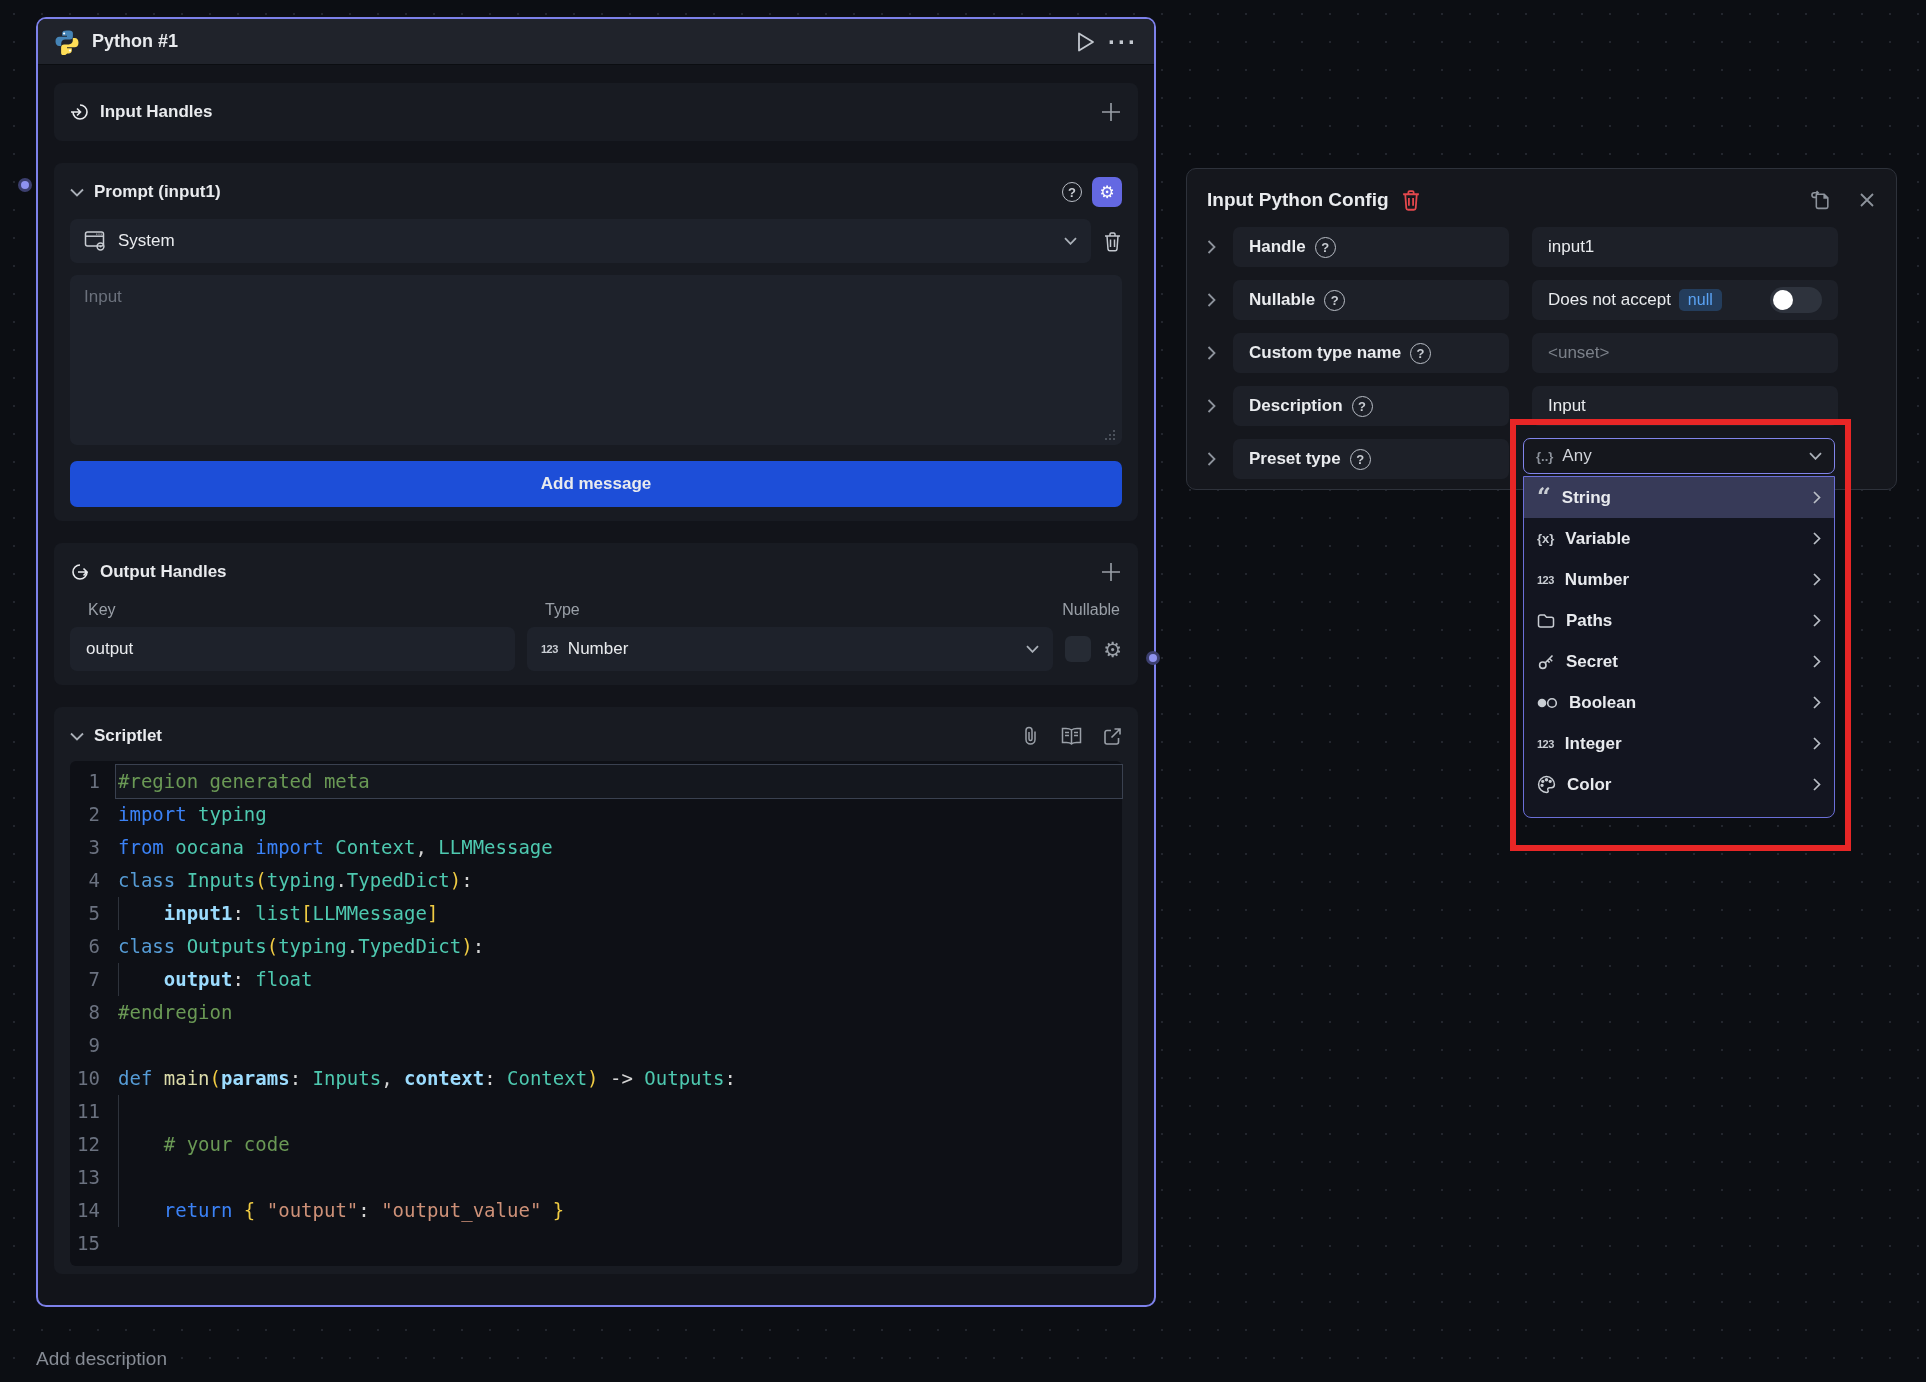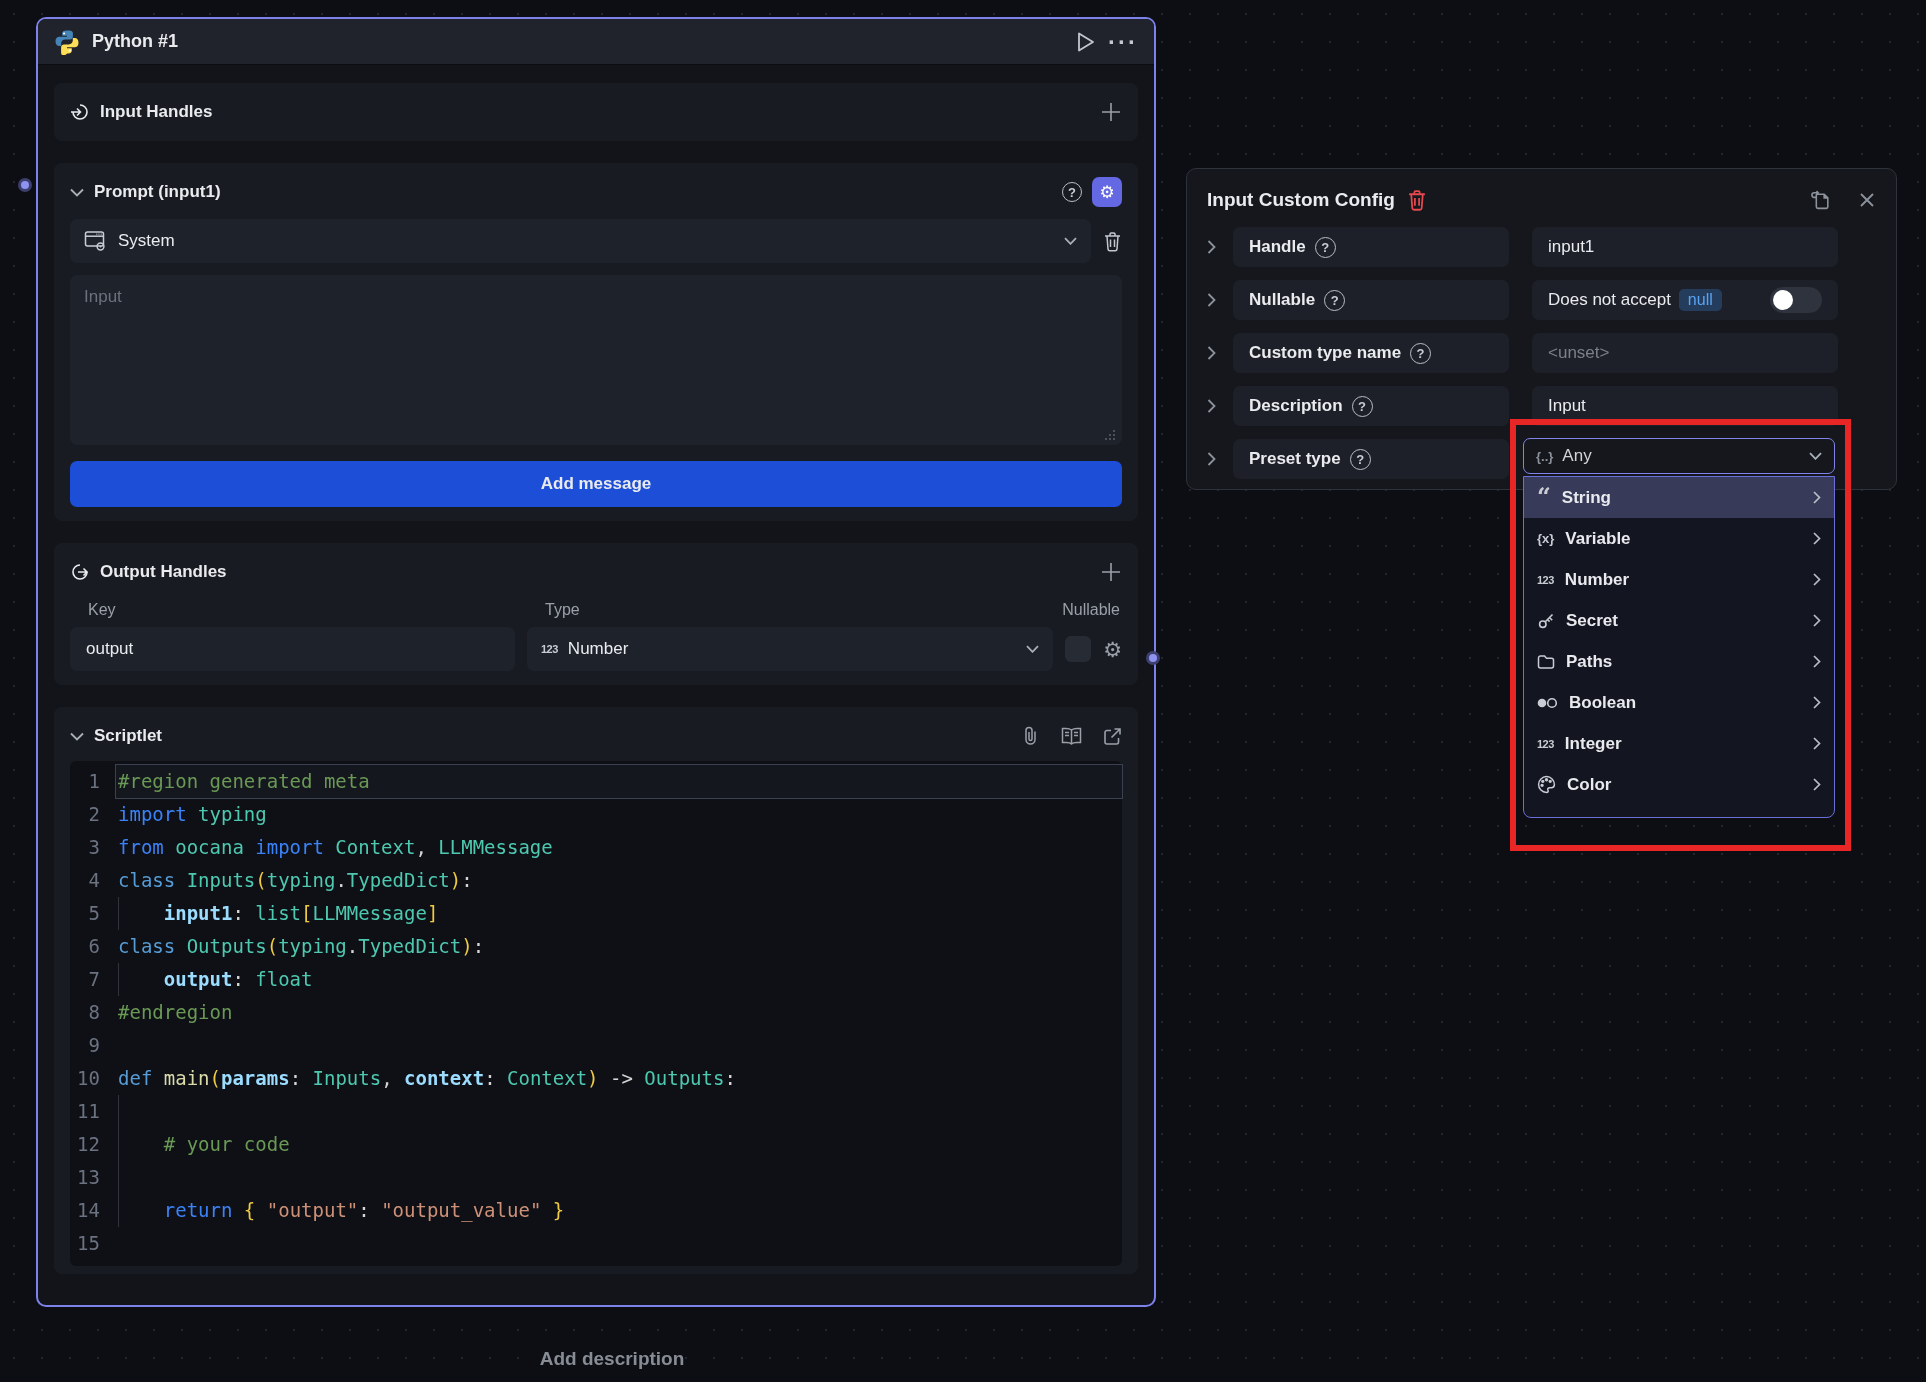--- a/index.html
+++ b/index.html
@@ -73,22 +73,22 @@
     font-family:"DejaVu Sans Mono","Liberation Mono",monospace;font-size:19px;}
   .code-line{display:flex;height:33px;line-height:33px;white-space:pre;}
   .code-line .ln{width:46px;text-align:right;padding-right:16px;color:#6b7280;flex:none;}
   .code-line .lc{position:relative;flex:1;padding-left:2px;}
   .code-line.current .lc{background:#14171e;outline:1px solid #3a4150;}
   .code-line .guide{position:absolute;left:2px;top:0;bottom:0;width:1px;background:#2e333c;}
   .tok-c{color:#6A9955;} .tok-k{color:#3b82f6;} .tok-d{color:#569CD6;}
   .tok-t{color:#4EC9B0;} .tok-f{color:#DCDCAA;} .tok-p{color:#9CDCFE;font-weight:bold;}
   .tok-s{color:#CE9178;} .tok-b{color:#EFCB43;} .tok-w{color:#D4D4D4;}
 
-  .add-desc{position:absolute;left:52px;top:1348px;width:1120px;text-align:center;
-    font-size:19px;font-weight:700;color:#878c95;}
+  .add-desc{position:absolute;left:36px;top:1348px;width:1120px;
+    font-size:19px;font-weight:400;color:#878c95;}
 
   
   .port{position:absolute;width:14px;height:14px;border-radius:50%;background:#8f93f0;
     border:3px solid #3c3f6e;z-index:3;}
   .port-left{left:18px;top:178px;}
   .port-right{left:1146px;top:651px;}
 
   
   .panel{position:absolute;left:1186px;top:168px;width:711px;height:322px;background:var(--panel);
     border:1px solid #2e323b;border-radius:10px;padding:14px 20px;}
@@ -306,21 +306,21 @@
     </div>
   </div>
 </div>
 
 <div class="port port-left"></div>
 <div class="port port-right"></div>
 <div class="add-desc">Add description</div>
 
 <div class="panel">
   <div class="panel-head">
-    <span class="panel-title">Input Custom Config</span>
+    <span class="panel-title">Input Python Config</span>
     <span class="icon">
       <svg width="20" height="22" viewBox="0 0 19 21" fill="none" stroke="#e5484d" stroke-width="1.7">
           <path d="M2 5 h15 M7 5 V3.2 a1.2 1.2 0 0 1 1.2-1.2 h2.6 A1.2 1.2 0 0 1 12 3.2 V5 M4 5 l1 13.2 a1.8 1.8 0 0 0 1.8 1.6 h5.4 a1.8 1.8 0 0 0 1.8-1.6 L15 5 M7.5 8.5 v7.5 M11.5 8.5 v7.5"></path>
         </svg>
     </span>
     <span class="spacer"></span>
     <span class="icon" style="margin-right:14px;">
       <svg width="23" height="23" viewBox="0 0 22 22" fill="none" stroke="#8d939c" stroke-width="1.5">
           <path d="M7 5.5 V17 a1.5 1.5 0 0 0 1.5 1.5 h8 A1.5 1.5 0 0 0 18 17 V8.5 L14.5 5 H8.5 A1.5 1.5 0 0 0 7 5.5 z M14.5 5 V8.5 H18"></path>
           <path d="M7 8 H5 a2.2 2.2 0 0 1 0 -4.4 h3.5 M7.2 2 L8.8 3.6 L7.2 5.2"></path>
@@ -457,41 +457,41 @@
     <span class="dd-label">Number</span>
     <span class="dd-sub icon" hidden="">
       <svg width="8" height="13" viewBox="0 0 8 13" fill="none" stroke="currentColor" stroke-width="1.7">
           <path d="M1 1 L6.5 6.5 L1 12"></path>
         </svg>
     </span>
   </div>
 
   <div class="dd-item">
     <span class="dd-icon icon">
+        <svg width="18" height="16" viewBox="0 0 18 16" fill="none" stroke="#c9cdd3" stroke-width="1.5">
+          <path d="M1.5 4 a2 2 0 0 1 2-2 h4 l2 2.3 h5 a2 2 0 0 1 2 2 v5.7 a2 2 0 0 1 -2 2 h-11 a2 2 0 0 1 -2-2 z"></path>
+        </svg>
+      </span>
+    <span class="dd-label">Paths</span>
+    <span class="dd-sub icon">
+      <svg width="8" height="13" viewBox="0 0 8 13" fill="none" stroke="currentColor" stroke-width="1.7">
+          <path d="M1 1 L6.5 6.5 L1 12"></path>
+        </svg>
+    </span>
+  </div>
+
+  <div class="dd-item">
+    <span class="dd-icon icon">
         <svg width="18" height="18" viewBox="0 0 18 18" fill="none" stroke="#c9cdd3" stroke-width="1.6">
           <circle cx="5.8" cy="12.2" r="3.2"></circle>
           <path d="M8.3 9.7 L15.5 2.5 M12.5 5.5 L15.2 8.2 M10.5 7.5 L12.6 9.6"></path>
         </svg>
       </span>
     <span class="dd-label">Secret</span>
     <span class="dd-sub icon" hidden="">
-      <svg width="8" height="13" viewBox="0 0 8 13" fill="none" stroke="currentColor" stroke-width="1.7">
-          <path d="M1 1 L6.5 6.5 L1 12"></path>
-        </svg>
-    </span>
-  </div>
-
-  <div class="dd-item">
-    <span class="dd-icon icon">
-        <svg width="18" height="16" viewBox="0 0 18 16" fill="none" stroke="#c9cdd3" stroke-width="1.5">
-          <path d="M1.5 4 a2 2 0 0 1 2-2 h4 l2 2.3 h5 a2 2 0 0 1 2 2 v5.7 a2 2 0 0 1 -2 2 h-11 a2 2 0 0 1 -2-2 z"></path>
-        </svg>
-      </span>
-    <span class="dd-label">Paths</span>
-    <span class="dd-sub icon">
       <svg width="8" height="13" viewBox="0 0 8 13" fill="none" stroke="currentColor" stroke-width="1.7">
           <path d="M1 1 L6.5 6.5 L1 12"></path>
         </svg>
     </span>
   </div>
 
   <div class="dd-item">
     <span class="dd-icon icon">
         <svg width="21" height="12" viewBox="0 0 21 12" fill="none">
           <circle cx="5" cy="6" r="4.3" fill="#c9cdd3"></circle>

